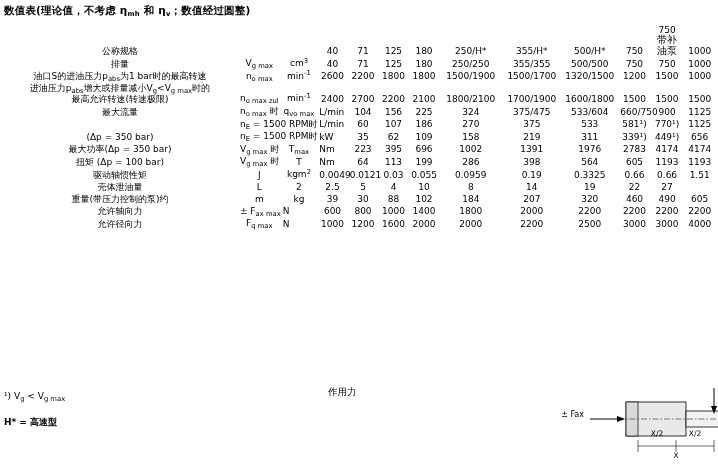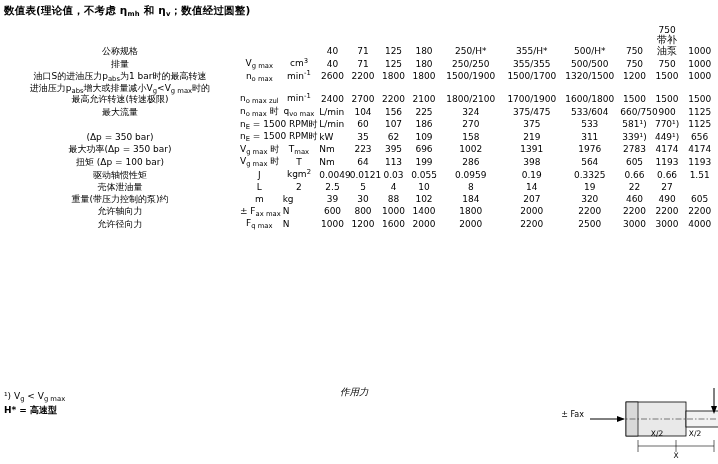--- a/index.html
+++ b/index.html
@@ -74,34 +74,33 @@
   .small2 { font-size: 10px; line-height: 1.05; }
   .hdr-top td { padding-bottom: 1px; }
   .twoline { line-height: 1.05; }
   .notes {
     position: absolute;
     left: 4px;
     top: 390px;
     font-size: 9px;
     line-height: 1.5;
   }
-  .notes .n2 { margin-top: 0; font-weight: bold; }
+  .notes .n2 { margin-top: 12px; font-weight: bold; }
   .figure {
     position: absolute;
     right: 4px;
     top: 384px;
     width: 230px;
     height: 76px;
   }
   .fig-caption {
     position: absolute;
-    left: 340px;
+    left: 328px;
     top: 386px;
     font-size: 9.5px;
-    font-style: italic;
   }
   .fig-svg { position: absolute; right: 2px; top: 0; }
 </style>
 </head>
 <body>
 
 <div class="page">
 
   <div class="doc-title">
     <span>数值表(理论值，不考虑 η</span><sub>mh</sub><span> 和 η</span><sub>v</sub><span>；数值经过圆整)</span>
@@ -302,21 +301,21 @@
       <td>8</td>
       <td>14</td>
       <td>19</td>
       <td>22</td>
       <td>27</td>
     </tr>
 
     <tr class="rowline">
       <td class="lbl">重量(带压力控制的泵)约</td>
       <td class="sym">m</td>
-      <td class="unit" style="text-align:left">kg</td>
+      <td class="unit" style="text-align:center">kg</td>
       <td>39</td>
       <td>30</td>
       <td>88</td>
       <td>102</td>
       <td>184</td>
       <td>207</td>
       <td>320</td>
       <td>460</td>
       <td>490</td>
       <td>605</td>

